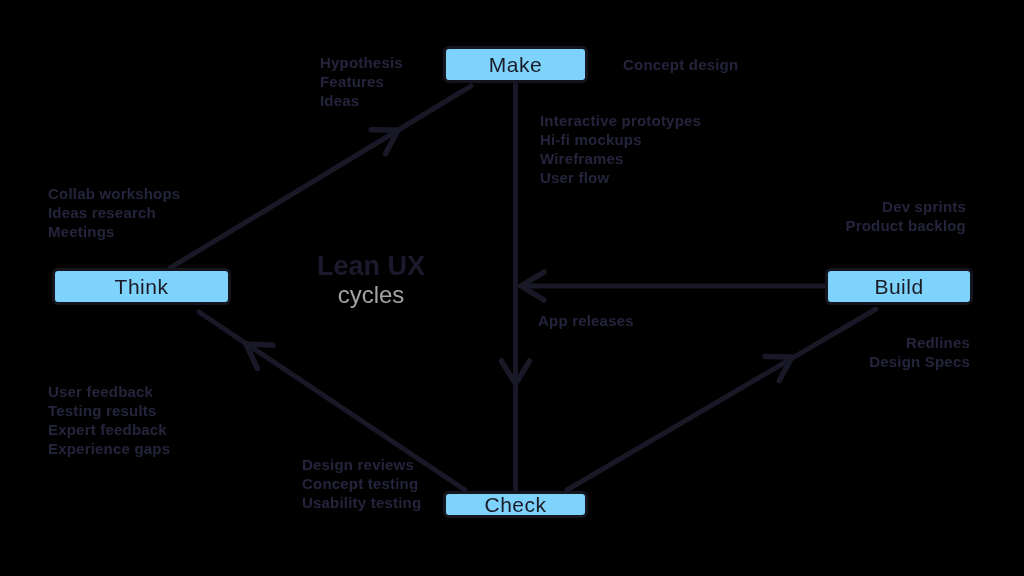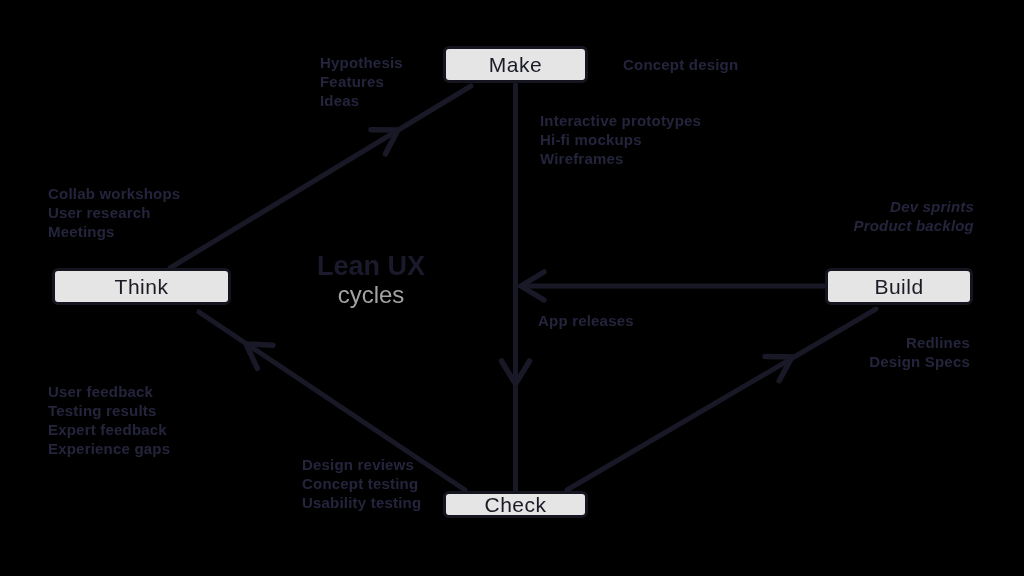--- a/index.html
+++ b/index.html
@@ -6,21 +6,21 @@
   .stage {
     position:relative; width:1024px; height:576px; background:#000000;
     font-family:"Liberation Sans", sans-serif; overflow:hidden;
   }
   .wires { position:absolute; left:0; top:0; width:1024px; height:576px; }
   .wires line { stroke:#181826; stroke-width:5; stroke-linecap:round; }
   .wires path.head { fill:none; stroke:#181826; stroke-width:5.5; stroke-linecap:round; stroke-linejoin:miter; }
   .node {
     position:absolute; box-sizing:border-box;
     display:flex; align-items:center; justify-content:center;
-    background:#e5e5e5; border:3px solid #15151F; border-radius:6px;
+    background:#7dd3fc; border:3px solid #15151F; border-radius:6px;
     color:#1B1B26; font-size:21px; letter-spacing:0.5px;
   }
   .lbl {
     position:absolute; color:#24243C; font-size:15px; line-height:19px;
     font-weight:600; letter-spacing:0.2px; white-space:nowrap;
   }
   .lbl span { display:block; }
   .lbl.right { text-align:right; }
   .lbl.bold { font-weight:700; }
   .title { position:absolute; text-align:center; }
@@ -80,29 +80,30 @@
   </div>
 
   <div class="lbl bold" style="left:623px; top:55px;">
     <span>Concept design</span>
   </div>
 
   <div class="lbl" style="left:540px; top:111px;">
     <span>Interactive prototypes</span>
     <span>Hi-fi mockups</span>
     <span>Wireframes</span>
+    <span>User flow</span>
   </div>
 
   <div class="lbl" style="left:48px; top:184px;">
     <span>Collab workshops</span>
-    <span>User research</span>
+    <span>Ideas research</span>
     <span>Meetings</span>
   </div>
 
-  <div class="lbl right" style="right:50px; top:197px;font-style:italic;">
+  <div class="lbl right" style="right:58px; top:197px;">
     <span>Dev sprints</span>
     <span>Product backlog</span>
   </div>
 
   <div class="lbl" style="left:538px; top:311px;">
     <span>App releases</span>
   </div>
 
   <div class="lbl right" style="right:54px; top:333px;">
     <span>Redlines</span>

